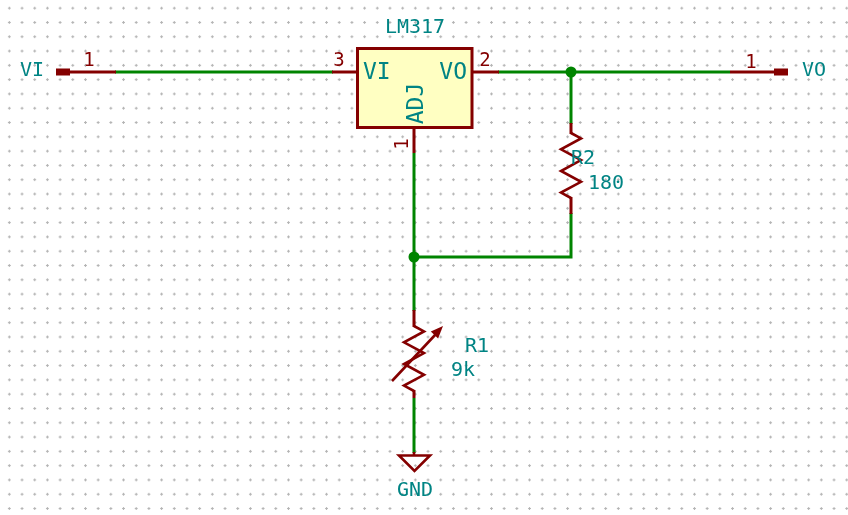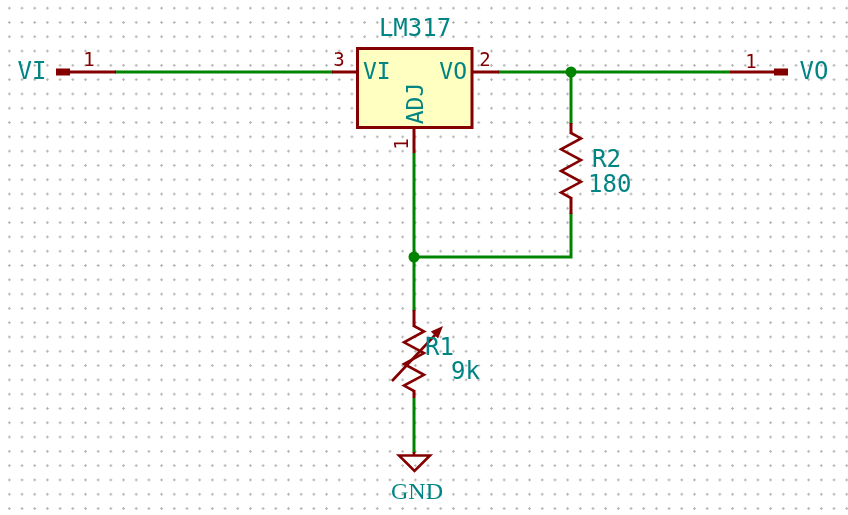--- a/index.html
+++ b/index.html
@@ -16,21 +16,21 @@
   }
   svg.sch { position:absolute; left:0; top:0; }
   .wire   { stroke: var(--wire, #008400); stroke-width: 3; fill: none; }
   .junc   { fill: var(--wire, #008400); stroke: none; }
   .cmp    { stroke: var(--component-outline, #840000); fill: none; }
   .cmp-body { stroke: var(--component-outline, #840000); fill: var(--component-fill, #ffffc2); }
   .cmp-fill { fill: var(--component-outline, #840000); stroke: none; }
   .txt {
     position: absolute;
     color: var(--label-text, #008484);
-    font-size: 24px;
+    font-size: 20px;
     line-height: 1;
     text-align: center;
     white-space: nowrap;
   }
   .txt.inside { font-size: 23px; }
   .pinnum {
     position: absolute;
     color: var(--pin-number, #840000);
     font-size: 19px;
     line-height: 1;
@@ -106,20 +106,20 @@
   <div class="pinnum" style="left:475px; top:50px; width:20px;">2</div>
   <div class="pinnum rot" style="left:390px; top:134px; width:24px; height:20px;">1</div>
 
   <div class="txt inside al" style="left:363px; top:60px; width:34px;">VI</div>
   <div class="txt inside ar" style="left:433px; top:60px; width:34px;">VO</div>
   <div class="txt inside rot" style="left:385px; top:92px; width:60px; height:23px;">ADJ</div>
 
   <div class="pinnum" style="left:741px; top:52px; width:20px;">1</div>
   <div class="txt" style="left:796px; top:59px; width:36px;">VO</div>
 
-  <div class="txt al" style="left:592px; top:147px; width:70px;">R2</div>
+  <div class="txt al" style="left:571px; top:147px; width:70px;">R2</div>
   <div class="txt al" style="left:588px; top:172px; width:70px;">180</div>
 
-  <div class="txt al" style="left:425px; top:335px; width:70px;">R1</div>
+  <div class="txt al" style="left:465px; top:335px; width:70px;">R1</div>
   <div class="txt al" style="left:451px; top:359px; width:70px;">9k</div>
 
-  <div class="txt" style="left:391px; top:479px; width:48px;font-family:Liberation Serif, serif;">GND</div>
+  <div class="txt" style="left:391px; top:479px; width:48px;">GND</div>
 </div>
 
 </body></html>

